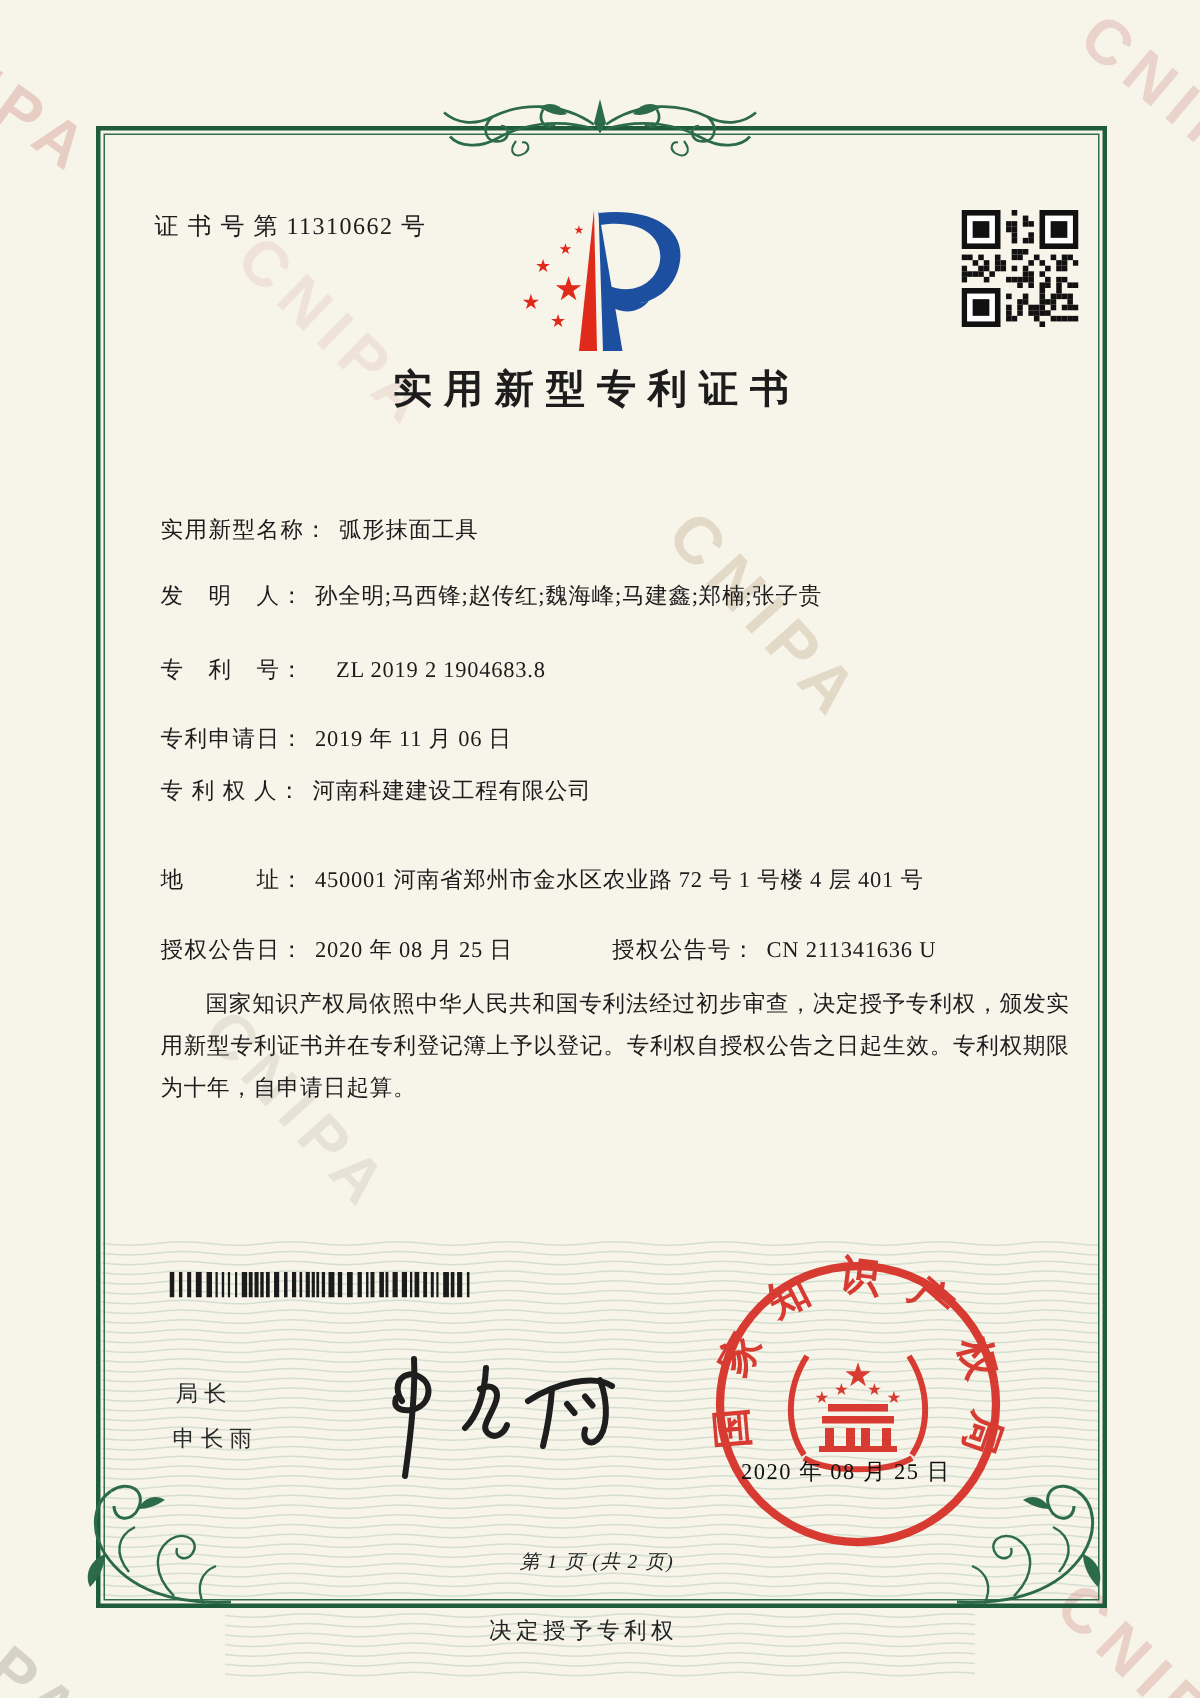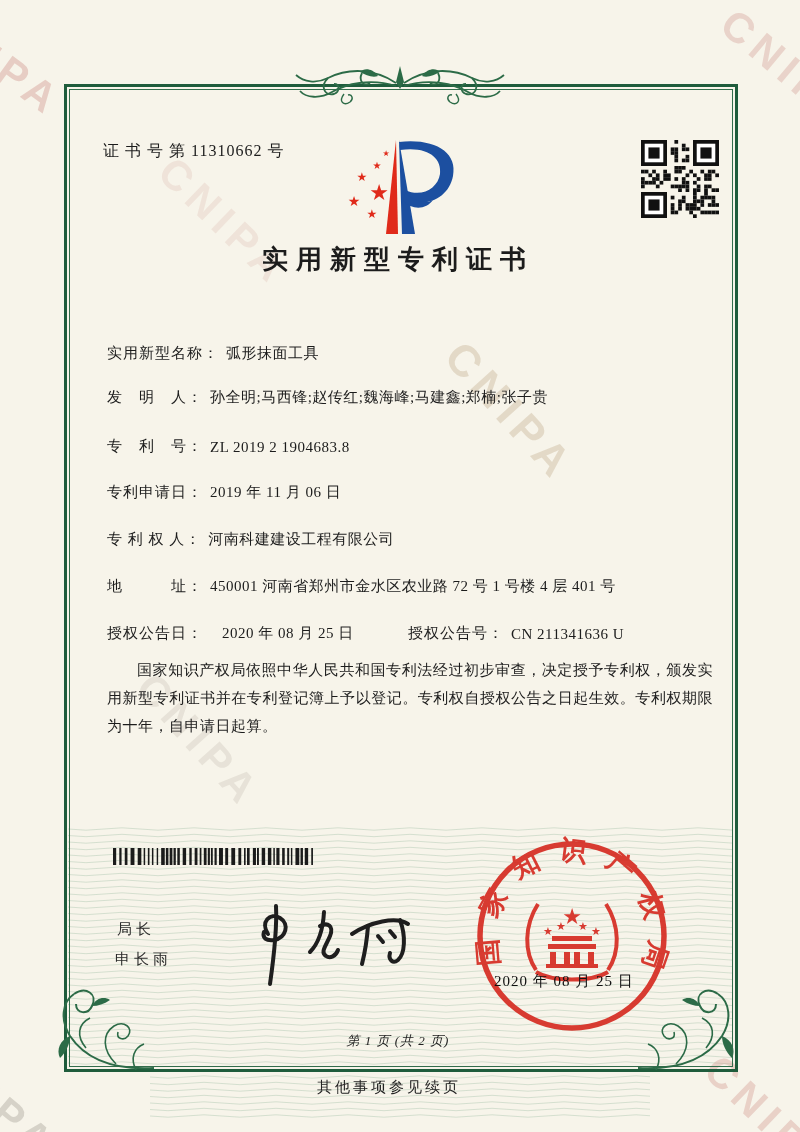--- a/index.html
+++ b/index.html
@@ -285,37 +285,37 @@
 <div class="abs z3 frow" style="top:344px;">
   <span class="flabel">实用新型名称：</span>
   <span class="fvalue">弧形抹面工具</span>
 </div>
 <div class="abs z3 frow" style="top:388px;">
   <span class="flabel">发　明　人：</span>
   <span class="fvalue">
     <span style="display:block;">孙全明;马西锋;赵传红;魏海峰;马建鑫;郑楠;张子贵</span>
   </span>
 </div>
-<div class="abs z3 frow" style="top:437px;">
+<div class="abs z3 frow" style="top:437px;gap:14px;">
   <span class="flabel">专　利　号：</span>
   <span class="fvalue">ZL 2019 2 1904683.8</span>
 </div>
 <div class="abs z3 frow" style="top:483px;">
   <span class="flabel">专利申请日：</span>
   <span class="fvalue">2019 年 11 月 06 日</span>
 </div>
-<div class="abs z3 frow" style="top:530px;">
+<div class="abs z3 frow" style="top:518px;">
   <span class="flabel">专 利 权 人：</span>
   <span class="fvalue">河南科建建设工程有限公司</span>
 </div>
 <div class="abs z3 frow" style="top:577px;">
   <span class="flabel">地　　　址：</span>
   <span class="fvalue">450001 河南省郑州市金水区农业路 72 号 1 号楼 4 层 401 号</span>
 </div>
-<div class="abs z3 frow" style="top:624px;gap:12px;">
+<div class="abs z3 frow" style="top:624px;">
   <span class="flabel">授权公告日：</span>
   <span class="fvalue">2020 年 08 月 25 日</span>
 </div>
 <div class="abs z3 frow" style="left:408px;top:624px;">
   <span class="flabel">授权公告号：</span>
   <span class="fvalue">CN 211341636 U</span>
 </div>
 
 <div class="abs z3 paras">
   <p>国家知识产权局依照中华人民共和国专利法经过初步审查，决定授予专利权，颁发实用新型专利证书并在专利登记簿上予以登记。专利权自授权公告之日起生效。专利权期限为十年，自申请日起算。</p>
@@ -404,13 +404,13 @@
     <rect x="116" y="116" width="6" height="12"></rect>
     <rect x="74" y="128" width="52" height="4"></rect>
     <path d="M66,68 C52,90 52,116 64,134" stroke="#d5281e" stroke-width="4" fill="none"></path>
     <path d="M134,68 C148,90 148,116 136,134" stroke="#d5281e" stroke-width="4" fill="none"></path>
     <path d="M64,136 C80,146 120,146 136,136" stroke="#d5281e" stroke-width="4" fill="none"></path>
   </g>
 </svg>
 <div class="abs seal-date">2020 年 08 月 25 日</div>
 
 <div class="abs z3 pageno">第 1 页 (共 2 页)</div>
-<div class="abs z3 cont">其他事项参见续页</div>
+<div class="abs z3 cont">决定授予专利权</div>
 
 </body></html>

